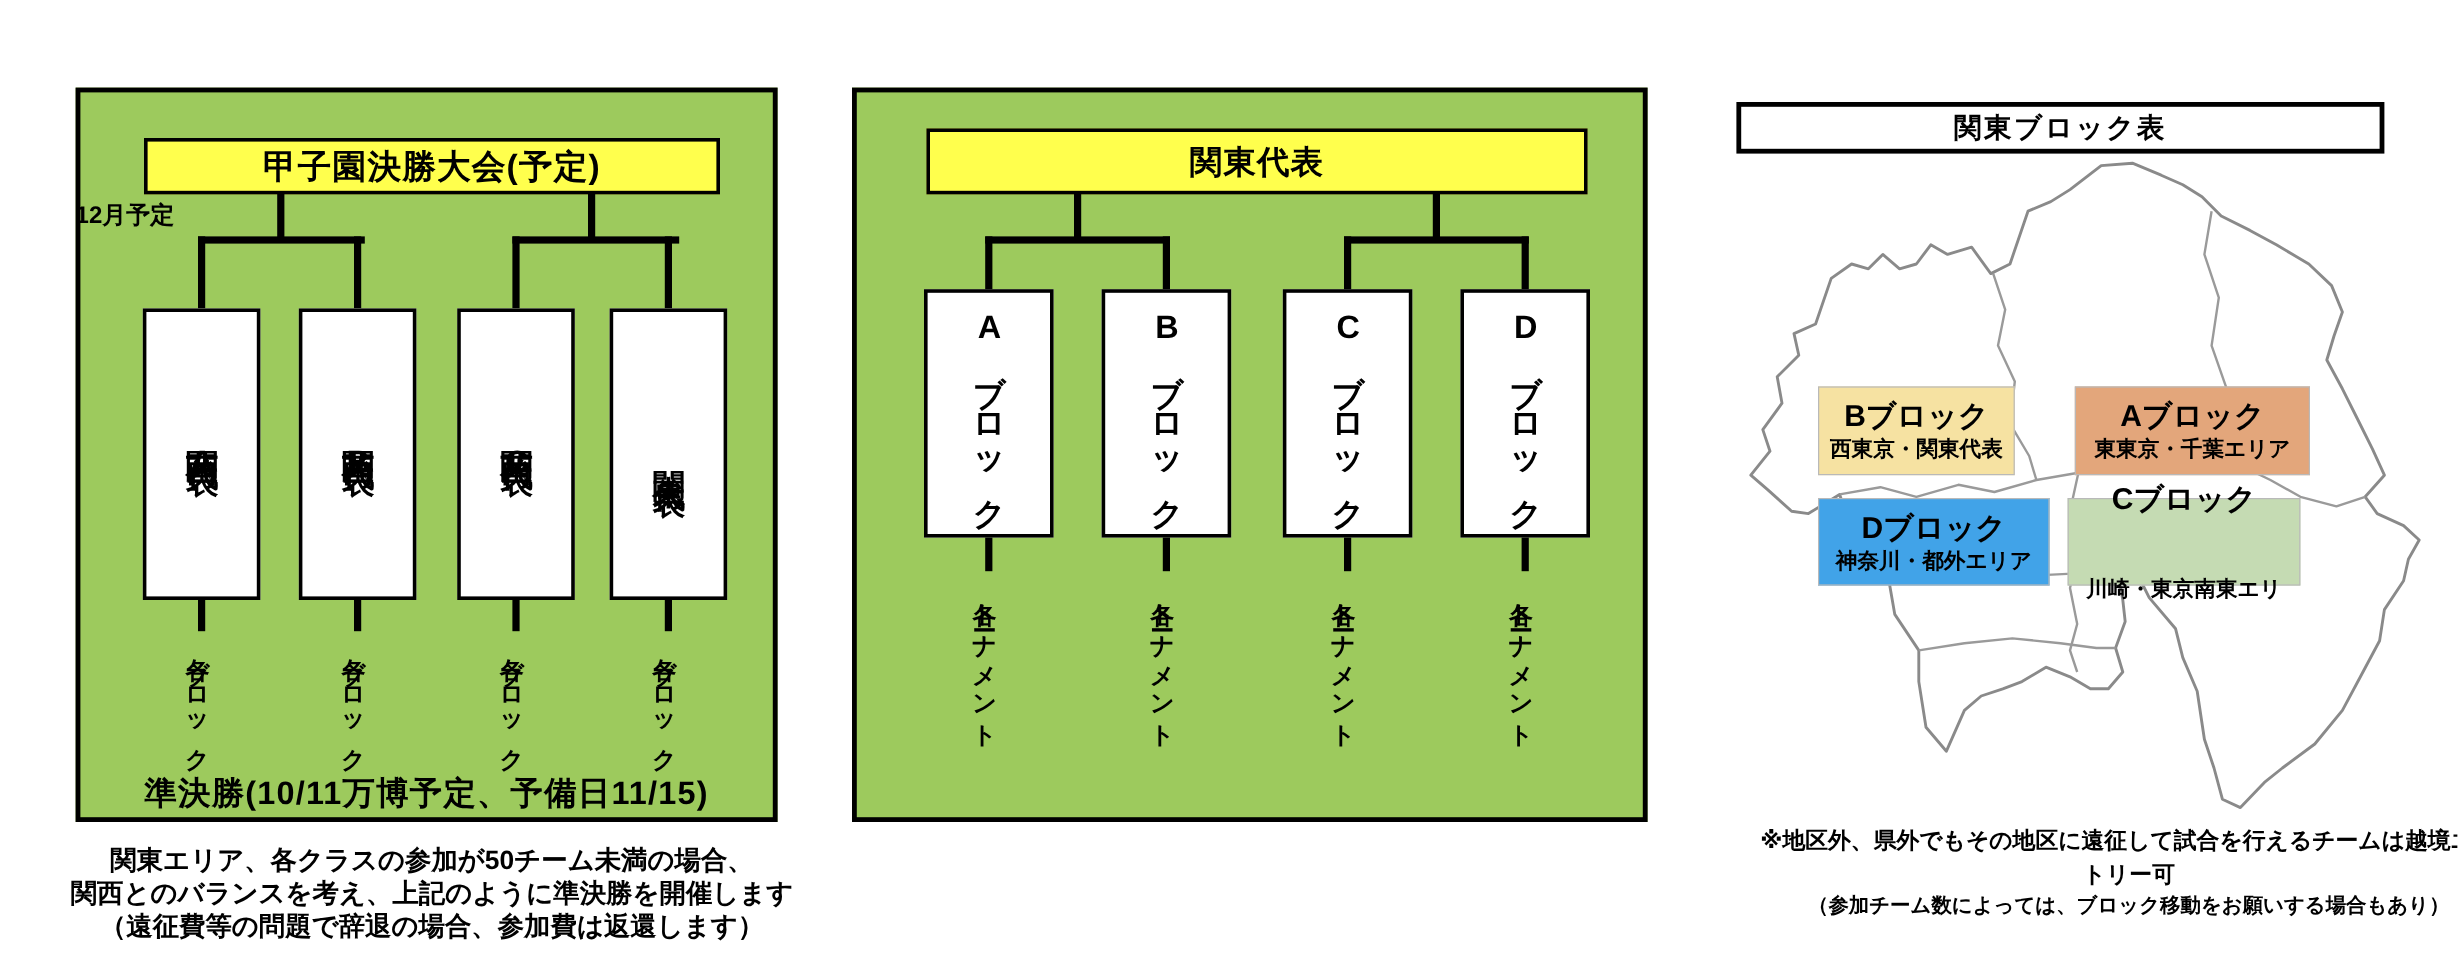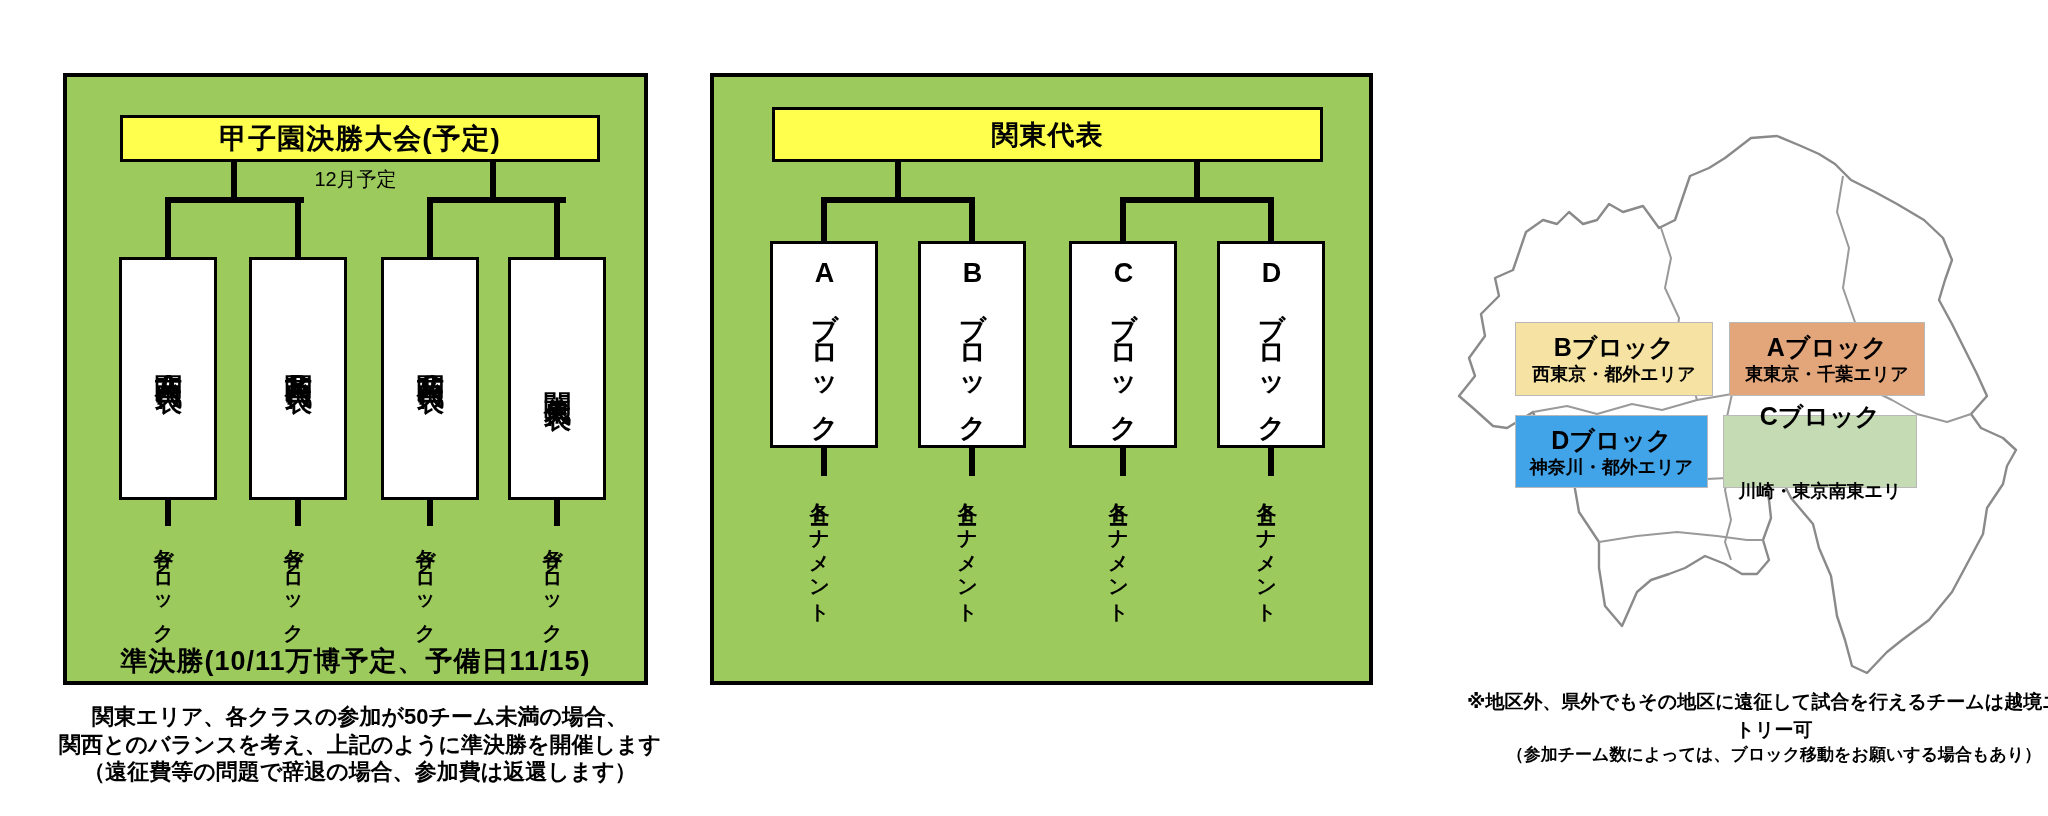--- a/index.html
+++ b/index.html
@@ -16,21 +16,21 @@
   .wbox{
     background:#ffffff;border:3px solid #000;display:flex;align-items:center;justify-content:center;
   }
   .vtext{
     writing-mode:vertical-rl;text-orientation:upright;font-weight:bold;line-height:1;
     white-space:nowrap;
   }
   .boxlabel{font-size:27px;letter-spacing:4px;}
   .feedtext{font-size:20px;letter-spacing:2px;}
   .line{background:#000;}
-  .subnote{font-weight:normal;font-size:20px;text-align:center;}
+  .subnote{font-weight:bold;font-size:20px;text-align:left;}
   .panelfooter{font-weight:bold;font-size:27px;text-align:center;letter-spacing:1px;}
   .caption{text-align:center;font-weight:bold;line-height:1.25;}
   .caption .c-big{font-size:22px;}
   .caption .c-small{font-size:22px;}
   .maptitle{
     background:#ffffff;border:4px solid #000;display:flex;align-items:center;justify-content:center;
     font-weight:bold;font-size:23px;letter-spacing:2px;
   }
   .blocklabel{
     display:flex;flex-direction:column;align-items:center;justify-content:center;
@@ -125,36 +125,37 @@
   <div class="abs line" style="left:821px;top:448px;width:6px;height:28px;"></div>
   <div class="abs line" style="left:969px;top:448px;width:6px;height:28px;"></div>
   <div class="abs line" style="left:1120px;top:448px;width:6px;height:28px;"></div>
   <div class="abs line" style="left:1268px;top:448px;width:6px;height:28px;"></div>
 
   <div class="abs vtext feedtext" style="left:810px;top:487px;">各トーナメント</div>
   <div class="abs vtext feedtext" style="left:958px;top:487px;">各トーナメント</div>
   <div class="abs vtext feedtext" style="left:1109px;top:487px;">各トーナメント</div>
   <div class="abs vtext feedtext" style="left:1257px;top:487px;">各トーナメント</div>
 
+  <div class="abs maptitle" style="left:1447px;top:85px;width:540px;height:43px;">関東ブロック表</div>
 
   <svg class="abs" style="left:1440px;top:128px;" width="580" height="565" viewBox="0 0 580 565">
     <path fill="#ffffff" stroke="#8a8a8a" stroke-width="2.4" stroke-linejoin="round" d="M 19 268 L 35 248 L 29 230 L 45 208 L 41 186 L 59 168 L 55 150 L 73 142 L 86 104 L 103 92 L 117 96 L 129 84 L 143 96 L 157 92 L 169 76 L 183 84 L 203 78 L 219 100 L 235 92 L 250 48 L 269 40 L 285 30 L 311 10 L 337 8 L 361 18 L 379 26 L 395 36 L 411 52 L 435 64 L 457 76 L 484 92 L 503 110 L 512 132 L 505 152 L 499 172 L 512 196 L 525 222 L 537 246 L 547 268 L 531 286 L 541 300 L 563 310 L 576 322 L 567 338 L 563 356 L 547 380 L 543 406 L 527 436 L 512 464 L 489 492 L 462 512 L 447 524 L 427 545 L 412 538 L 405 512 L 397 488 L 391 448 L 379 420 L 373 396 L 351 370 L 337 342 L 325 350 L 329 372 L 331 390 L 323 412 L 329 432 L 317 446 L 302 446 L 285 436 L 265 428 L 245 440 L 229 446 L 211 452 L 197 464 L 182 498 L 165 478 L 159 440 L 159 414 L 139 384 L 131 338 L 105 318 L 93 284 L 67 300 L 53 298 L 33 280 Z"></path>
     <g fill="none" stroke="#9a9a9a" stroke-width="2" stroke-linejoin="round">
       <path d="M 221 100 L 231 130 L 225 160 L 239 190 L 235 225 L 251 252 L 257 272"></path>
       <path d="M 403 48 L 397 84 L 409 120 L 403 160 L 417 200 L 415 240 L 423 258"></path>
       <path d="M 93 284 L 127 278 L 157 286 L 192 276 L 222 282 L 257 272 L 292 266 L 327 262 L 357 258 L 387 260 L 423 258 L 452 272 L 477 286 L 507 294 L 531 286"></path>
       <path d="M 292 266 L 285 298 L 293 330 L 285 362 L 291 392 L 285 414 L 291 432"></path>
       <path d="M 131 338 L 167 344 L 207 350 L 247 352 L 287 350 L 325 350"></path>
       <path d="M 159 414 L 197 408 L 237 404 L 277 408 L 307 412 L 323 412"></path>
     </g>
   </svg>
 
-  <div class="abs blocklabel bg-b" style="left:1515px;top:322px;width:198px;height:74px;">
+  <div class="abs blocklabel bg-b" style="left:1515px;top:322px;width:164px;height:74px;">
     <div class="bname">Bブロック</div>
-    <div class="barea">西東京・都外エリア</div>
+    <div class="barea">西東京・関東代表</div>
   </div>
   <div class="abs blocklabel bg-a" style="left:1729px;top:322px;width:196px;height:74px;">
     <div class="bname">Aブロック</div>
     <div class="barea">東東京・千葉エリア</div>
   </div>
   <div class="abs blocklabel bg-d" style="left:1515px;top:415px;width:193px;height:73px;">
     <div class="bname">Dブロック</div>
     <div class="barea">神奈川・都外エリア</div>
   </div>
   <div class="abs blocklabel bg-c" style="left:1723px;top:415px;width:194px;height:73px;gap:48px;">

